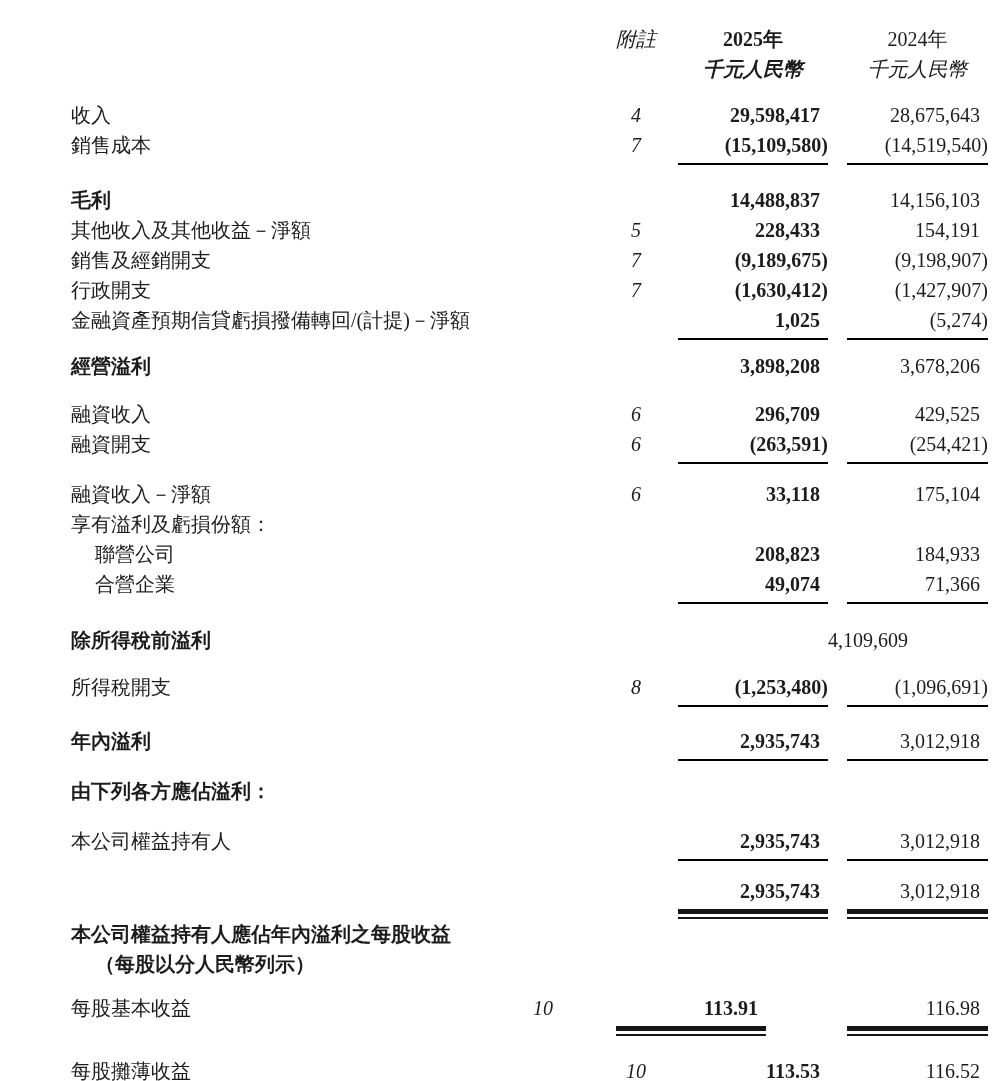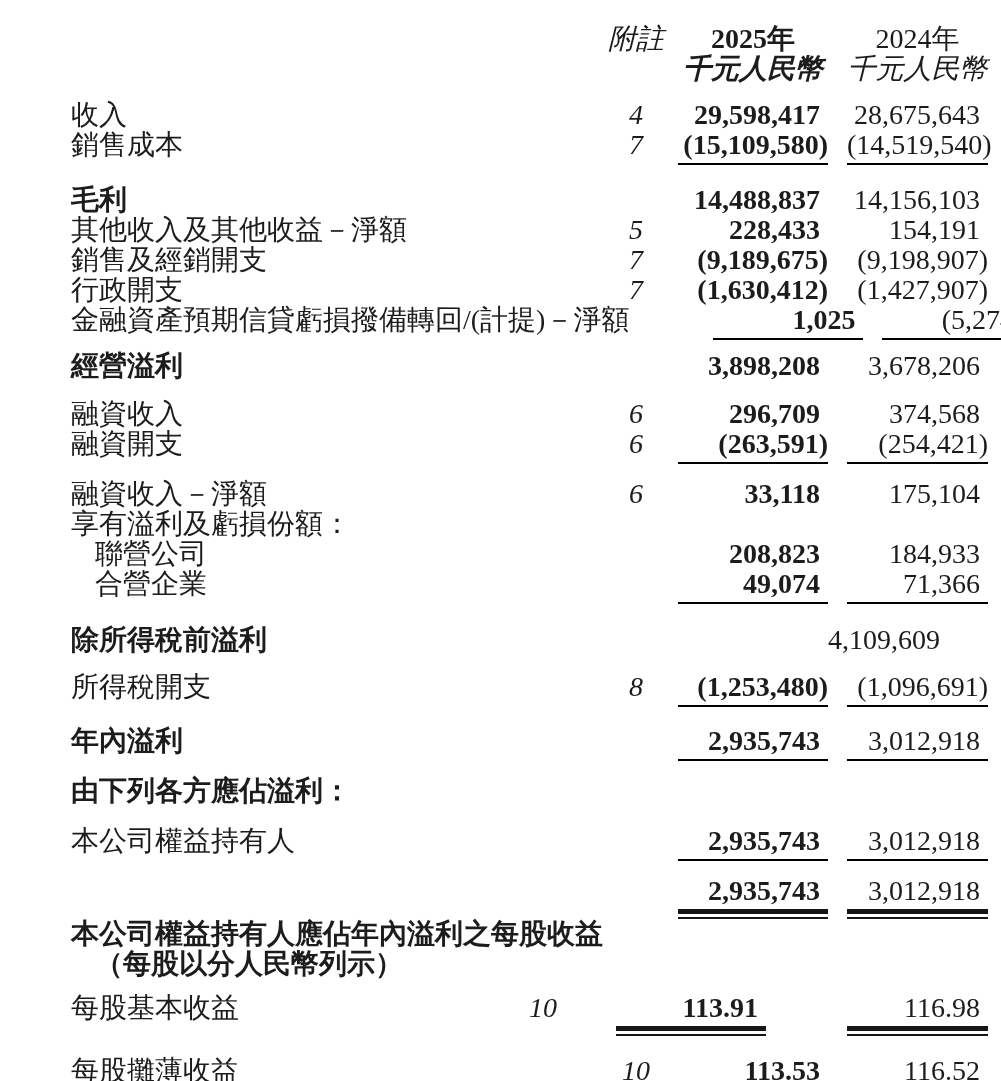--- a/index.html
+++ b/index.html
@@ -1,20 +1,20 @@
 <!DOCTYPE html>
 <html><head>
 <meta charset="utf-8">
 <style>
   html,body{margin:0;padding:0;background:#ffffff;}
   .page{
     width:1001px;height:1081px;box-sizing:border-box;
     padding:24px 13px 0 26px;overflow:hidden;background:#ffffff;
     font-family:"Liberation Serif","DejaVu Serif",serif;
-    font-size:28px;line-height:30px;color:#1c1c1c;
+    font-size:20px;line-height:30px;color:#1c1c1c;
   }
   .grid{display:grid;grid-template-columns:1fr 84px 150px 19px 141px;align-items:start;}
   .c-label{text-align:left;white-space:nowrap;margin-left:45px;}
   .c-label.bold{font-weight:bold;}
   .c-label.indent{padding-left:24px;}
   .c-note{text-align:center;font-style:italic;}
   .c-v1{text-align:right;font-weight:bold;min-height:30px;}
   .c-v2{text-align:right;min-height:30px;}
   .pad-paren{padding-right:8px;}
   .rule-single{padding-bottom:3px;border-bottom:2px solid #000000;}
@@ -103,21 +103,21 @@
     <div class="c-note"></div>
     <div class="c-v1"><span class="pad-paren">3,898,208</span></div>
     <div></div>
     <div class="c-v2"><span class="pad-paren">3,678,206</span></div>
   </div>
       <div class="grid row" style="margin-top: 18px;">
     <div class="c-label">融資收入</div>
     <div class="c-note">6</div>
     <div class="c-v1"><span class="pad-paren">296,709</span></div>
     <div></div>
-    <div class="c-v2"><span class="pad-paren">374,568</span></div>
+    <div class="c-v2"><span class="pad-paren">429,525</span></div>
   </div>
       <div class="grid row">
     <div class="c-label">融資開支</div>
     <div class="c-note">6</div>
     <div class="c-v1 rule-single"><span>(263,591)</span></div>
     <div></div>
     <div class="c-v2 rule-single"><span>(254,421)</span></div>
   </div>
       <div class="grid row" style="margin-top: 15px;">
     <div class="c-label">融資收入－淨額</div>

